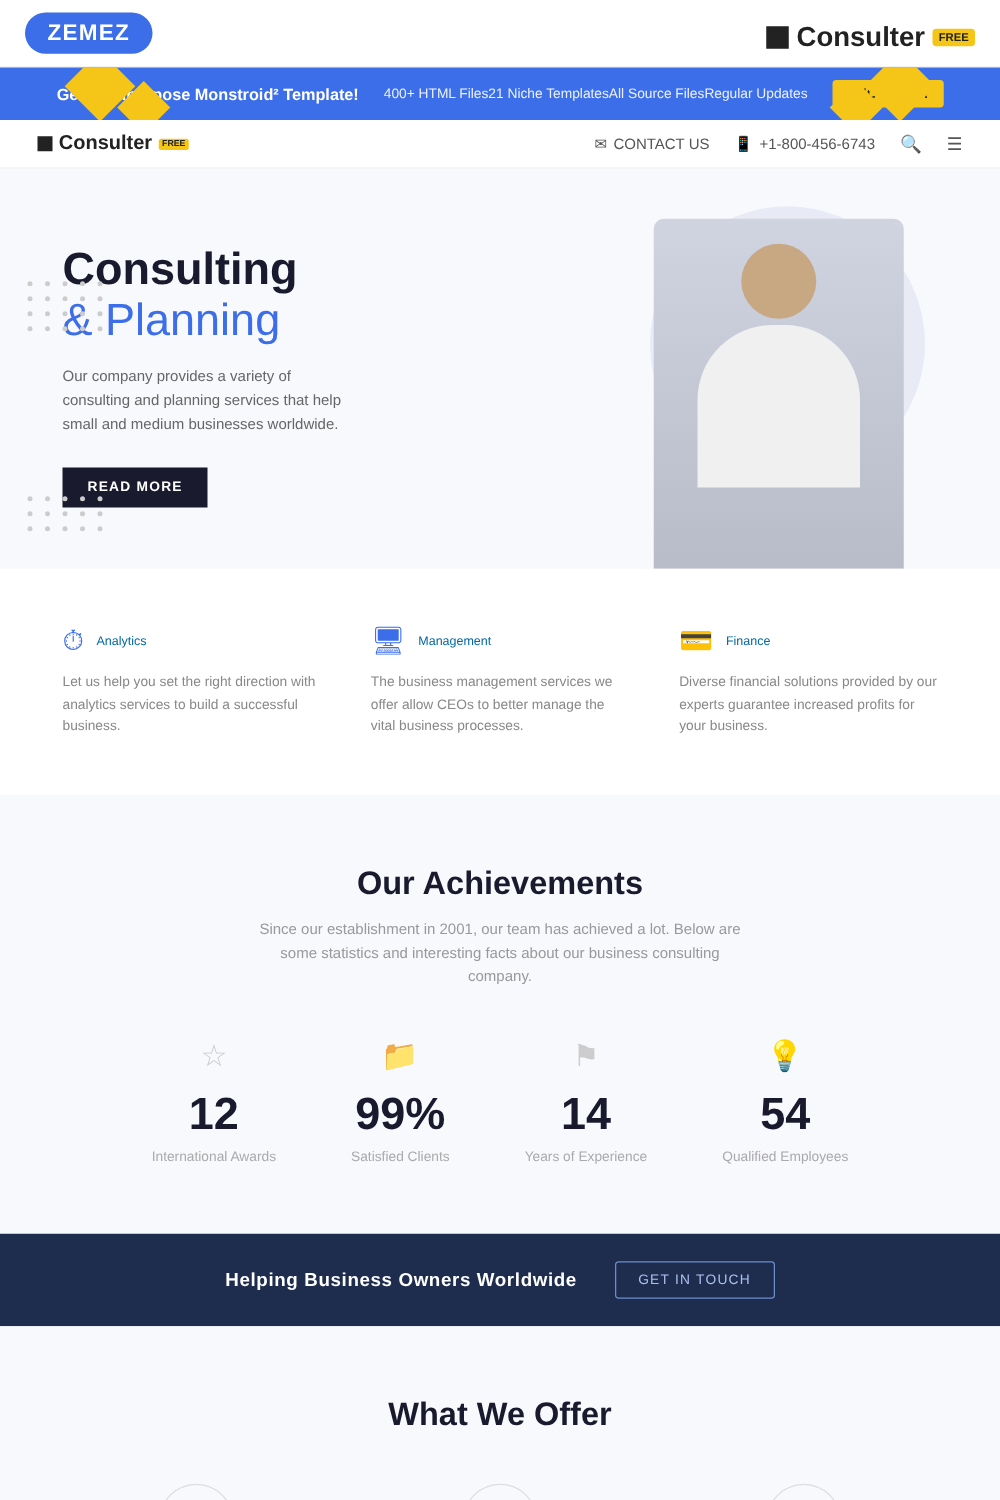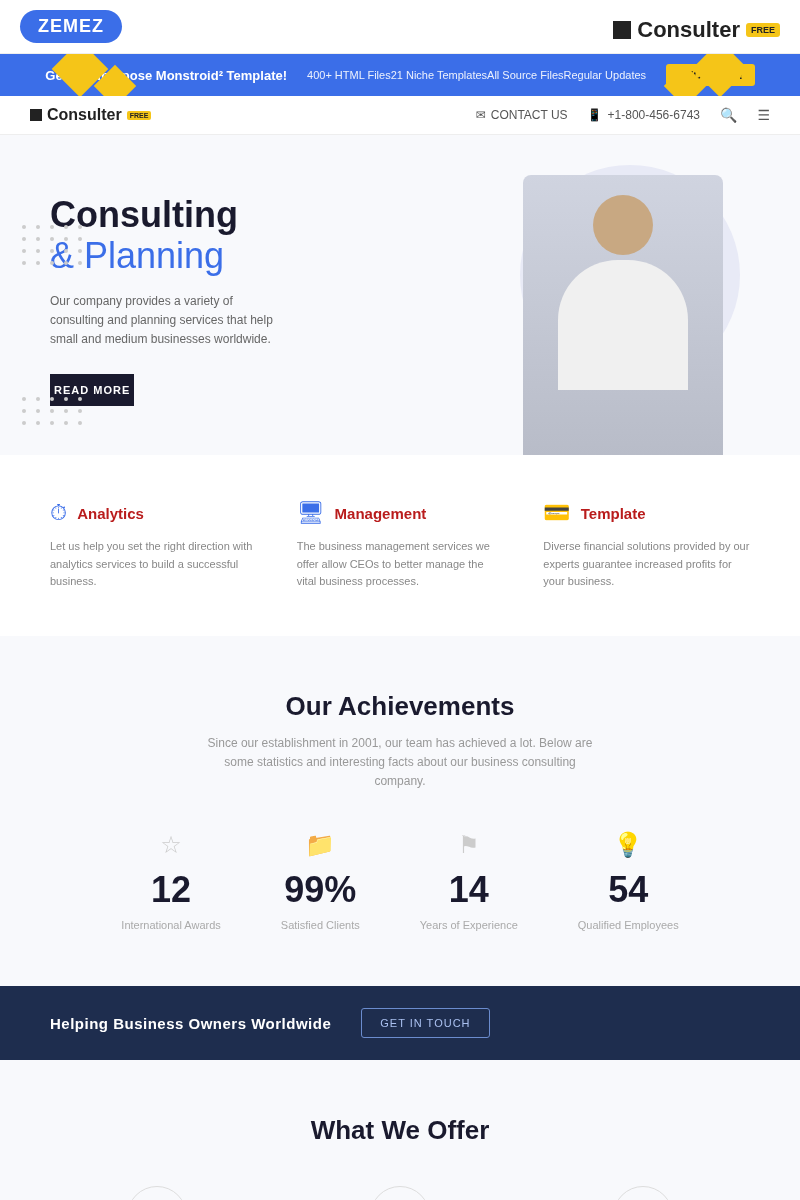--- a/index.html
+++ b/index.html
@@ -155,21 +155,21 @@
       color: #666;
       line-height: 1.6;
       max-width: 240px;
       margin-bottom: 25px;
     }
     .read-more-btn {
       background: #1a1a2e;
       color: #fff;
       font-size: 11px;
       font-weight: bold;
-      padding: 10px 4px;
+      padding: 10px 20px;
       display: inline-block;
       cursor: pointer;
       letter-spacing: 1px;
       width: fit-content;
     }
     .hero-right {
       flex: 1;
       position: relative;
       display: flex;
       align-items: flex-end;
@@ -230,23 +230,23 @@
       display: flex;
       align-items: center;
       gap: 10px;
       margin-bottom: 12px;
     }
     .service-icon {
       font-size: 22px;
       color: #3b6ee8;
     }
     .service-title {
-      font-size: 15px;
-      font-weight: bold;
-      color: #b91c1c;
+      font-size: 10px;
+      font-weight: normal;
+      color: #0369a1;
     }
     .service-desc {
       font-size: 11px;
       color: #888;
       line-height: 1.6;
     }
 
     
     .achievements {
       background: #f8f9fc;
@@ -289,21 +289,21 @@
       font-size: 11px;
       color: #aaa;
     }
 
     
     .cta-banner {
       background: #1e2d4e;
       padding: 22px 50px;
       display: flex;
       align-items: center;
-      justify-content: flex-start;
+      justify-content: center;
       gap: 30px;
     }
     .cta-text {
       color: #fff;
       font-size: 15px;
       font-weight: bold;
       letter-spacing: 0.5px;
     }
     .cta-btn {
       border: 1px solid #6b8cce;
@@ -474,21 +474,21 @@
   <div class="service-item">
     <div class="service-icon-wrap">
       <span class="service-icon">🖥</span>
       <span class="service-title">Management</span>
     </div>
     <p class="service-desc">The business management services we offer allow CEOs to better manage the vital business processes.</p>
   </div>
   <div class="service-item">
     <div class="service-icon-wrap">
       <span class="service-icon">💳</span>
-      <span class="service-title">Template</span>
+      <span class="service-title">Finance</span>
     </div>
     <p class="service-desc">Diverse financial solutions provided by our experts guarantee increased profits for your business.</p>
   </div>
 </div>
 
 <div class="achievements">
   <h2 class="section-title">Our Achievements</h2>
   <p class="section-subtitle">Since our establishment in 2001, our team has achieved a lot. Below are some statistics and interesting facts about our business consulting company.</p>
   <div class="stats-row">
     <div class="stat-item">

